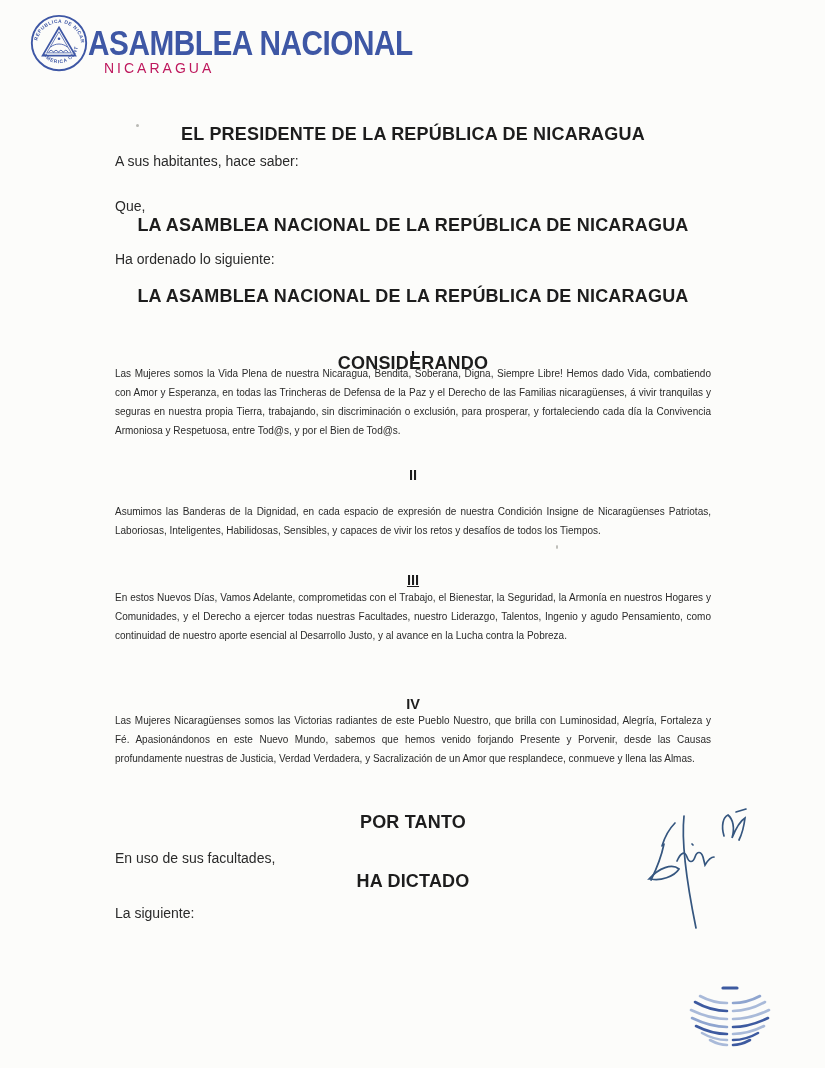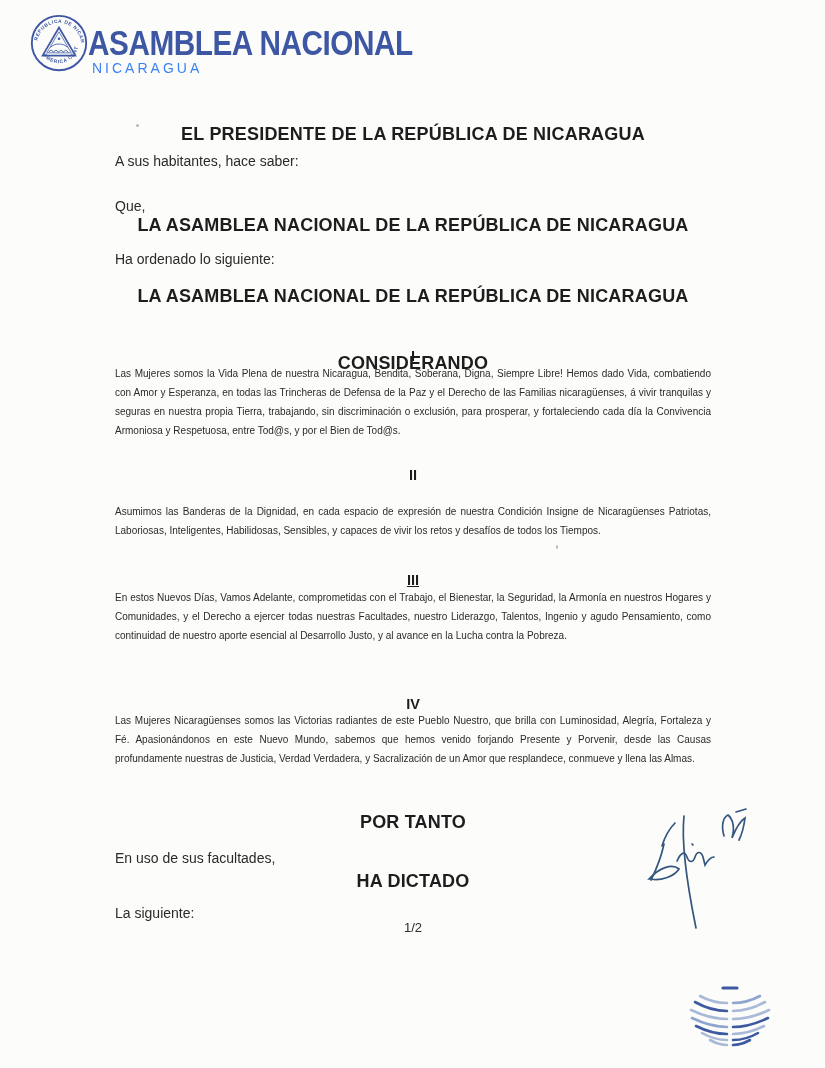--- a/index.html
+++ b/index.html
@@ -24,24 +24,24 @@
     font-size: 31px;
     font-weight: bold;
     color: #3e57a5;
     letter-spacing: -0.5px;
     transform: scale(0.96, 1.12);
     transform-origin: left top;
     white-space: nowrap;
   }
   .brand-country {
     position: absolute;
-    left: 92px;
+    left: 104px;
     top: 60px;
     font-size: 14px;
-    color: #3b82f6;
+    color: #be185d;
     letter-spacing: 3px;
   }
 
   
   .col { left: 115px; width: 596px; }
   .center { text-align: center; }
   .h {
     font-weight: bold;
     font-size: 18px;
     color: #1d1d1d;
@@ -126,21 +126,20 @@
   <div class="abs col para" style="top:711px;">Las Mujeres Nicaragüenses somos las Victorias radiantes de este Pueblo Nuestro, que brilla con Luminosidad, Alegría, Fortaleza y Fé. Apasionándonos en este Nuevo Mundo, sabemos que hemos venido forjando Presente y Porvenir, desde las Causas profundamente nuestras de Justicia, Verdad Verdadera, y Sacralización de un Amor que resplandece, conmueve y llena las Almas.</div>
 
   <div class="abs col center h" style="top:812px;">POR TANTO</div>
 
   <div class="abs col body-line" style="top:850px;">En uso de sus facultades,</div>
 
   <div class="abs col center h" style="top:871px;">HA DICTADO</div>
 
   <div class="abs col body-line" style="top:905px;">La siguiente:</div>
 
-  <div class="abs col pagenum" style="top:920px;">1/2</div>
 
   <svg class="abs" style="left:632px; top:806px;" width="118" height="128" viewBox="0 0 118 128" fill="none" stroke="#35567f" stroke-width="1.7" stroke-linecap="round">
     <path d="M52,10 C49,38 55,78 64,122"></path>
     <path d="M30,40 C33,30 38,22 43,17"></path>
     <path d="M32,38 C29,52 24,64 19,74"></path>
     <path d="M17,73 C27,62 40,57 47,63 C42,71 28,75 19,73 Z"></path>
     <path d="M45,55 C49,46 53,45 55,51 C57,57 61,57 63,51 C65,45 69,45 71,51 L73,59 C76,54 79,51 82,51"></path>
     <path d="M60,38 L61,39"></path>
     <path d="M92,30 C89,20 91,11 96,9 C101,13 103,22 100,32 C104,22 108,15 113,12 C112,20 110,28 107,34"></path>
     <path d="M104,6 L114,3"></path>

